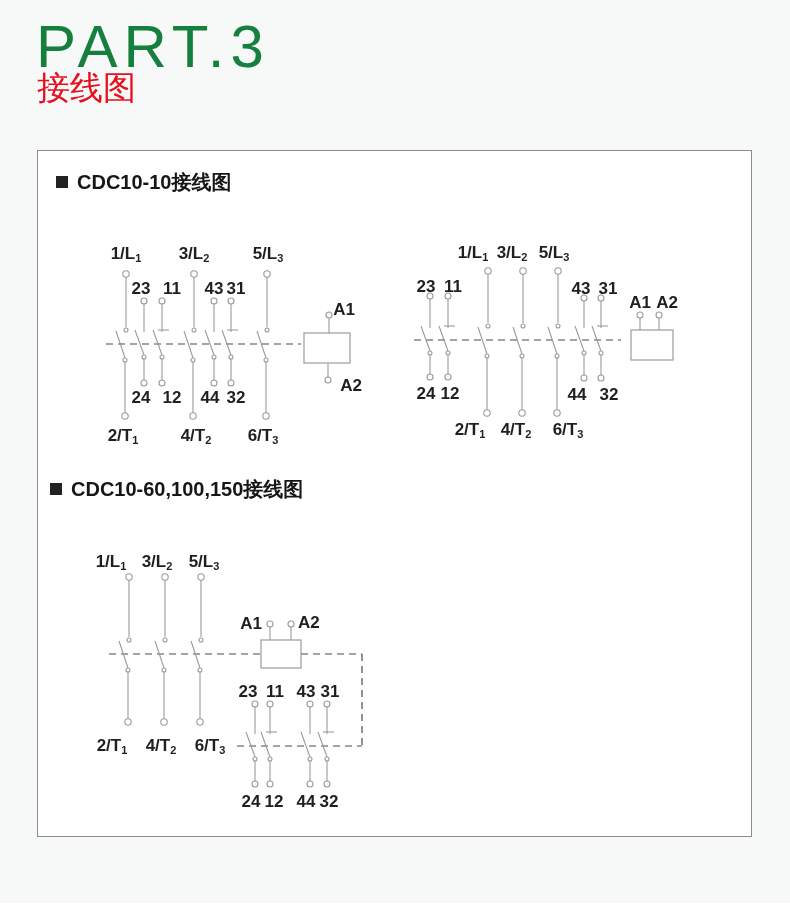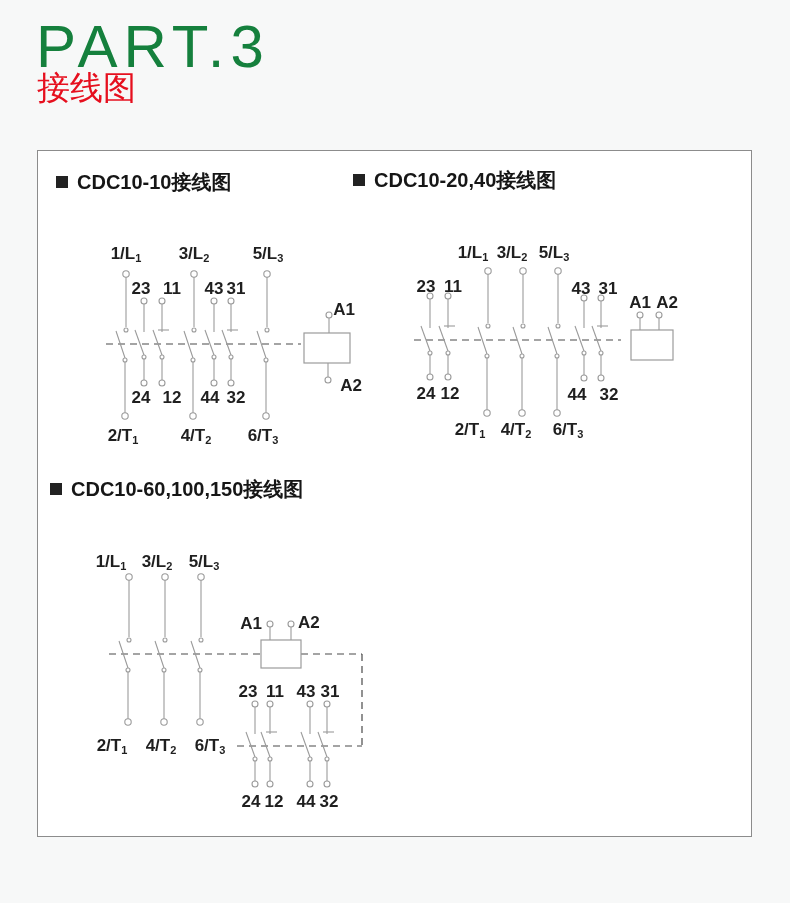--- a/index.html
+++ b/index.html
@@ -36,24 +36,20 @@
 </head>
 <body>
 
 <div class="part-title">PART.3</div>
 <div class="sub-title">接线图</div>
 
 <div class="panel">
   <div class="diag-title" style="left:18px;top:19px">
     <span class="sq"></span>
     <span>CDC10-10接线图</span>
-  </div>
-  <div class="diag-title" style="left:315px;top:17px">
-    <span class="sq"></span>
-    <span>CDC10-20,40接线图</span>
   </div>
   <div class="diag-title" style="left:12px;top:326px">
     <span class="sq"></span>
     <span>CDC10-60,100,150接线图</span>
   </div>
   <svg id="diagram-svg" width="712" height="684" viewBox="0 0 712 684">
       <g>
         <line x1="68" y1="193" x2="263" y2="193" class="dash"></line>
         <circle cx="88" cy="123" r="3.2" class="term"></circle>
         <line x1="88" y1="126" x2="88" y2="176" class="lead"></line>

